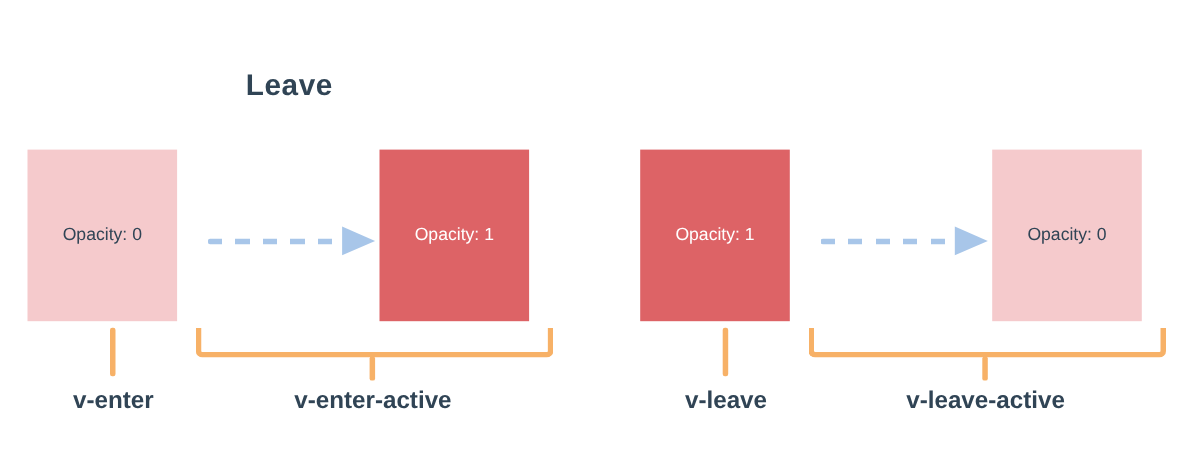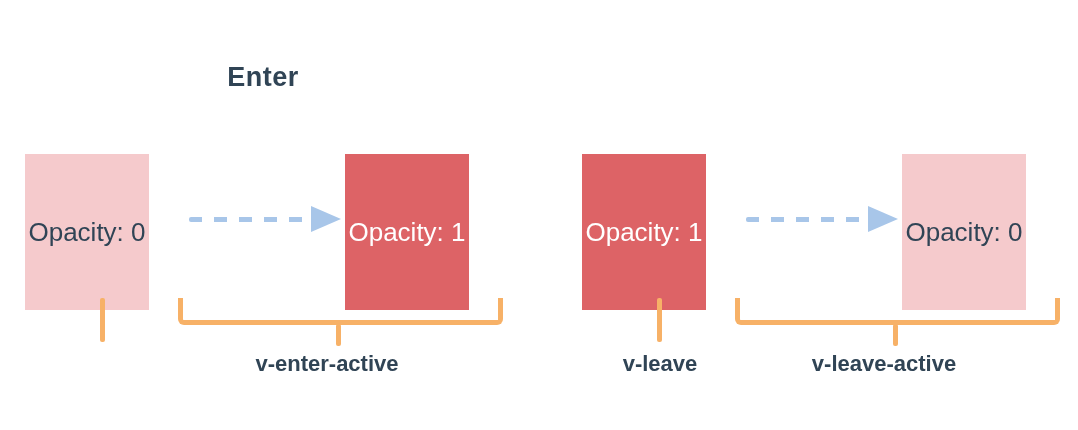--- a/index.html
+++ b/index.html
@@ -31,27 +31,27 @@
     width: 100%;
     text-align: center;
     font-size: 27px;
     font-weight: bold;
     color: var(--text-dark, #304455);
     letter-spacing: 0.5px;
   }
 
   .box {
     position: absolute;
-    top: 154px;
-    width: 124px;
+    top: 136px;
+    width: 136px;
     height: 156px;
     display: flex;
     align-items: center;
     justify-content: center;
-    font-size: 26px;
+    font-size: 16px;
   }
   .box.start { left: 0; }
   .box.end   { left: 320px; }
   .box.faded {
     background: var(--faded-box, #f5cacc);
     color: var(--text-dark, #304455);
   }
   .box.solid {
     background: var(--solid-box, #dd6366);
     color: var(--text-on-solid, #ffffff);
@@ -115,45 +115,46 @@
 
   .phase-label {
     position: absolute;
     top: 351px;
     font-size: 22px;
     font-weight: bold;
     color: var(--text-dark, #304455);
     text-align: center;
   }
   .phase-label.under-line { left: 0; width: 156px; }
-  .phase-label.under-bracket { left: 184px; width: 236px; }
+  .phase-label.under-bracket { left: 196px; width: 236px; }
 </style>
 </head>
 <body>
 
 <div id="canvas">
 
   <div class="section" id="enter-section">
-    <div class="section-title">Enter</div>
+    <div class="section-title">Leave</div>
 
     <div class="box start faded">
       <span>Opacity: 0</span>
     </div>
 
     <div class="arrow-dash-line"></div>
     <div class="arrow-head"></div>
 
     <div class="box end solid">
       <span>Opacity: 1</span>
     </div>
 
     <div class="marker-line"></div>
     <div class="bracket"></div>
     <div class="bracket-tick"></div>
 
+    <div class="phase-label under-line">v-enter</div>
     <div class="phase-label under-bracket">v-enter-active</div>
   </div>
 
   <div class="section" id="leave-section">
 
     <div class="box start solid">
       <span>Opacity: 1</span>
     </div>
 
     <div class="arrow-dash-line"></div>

